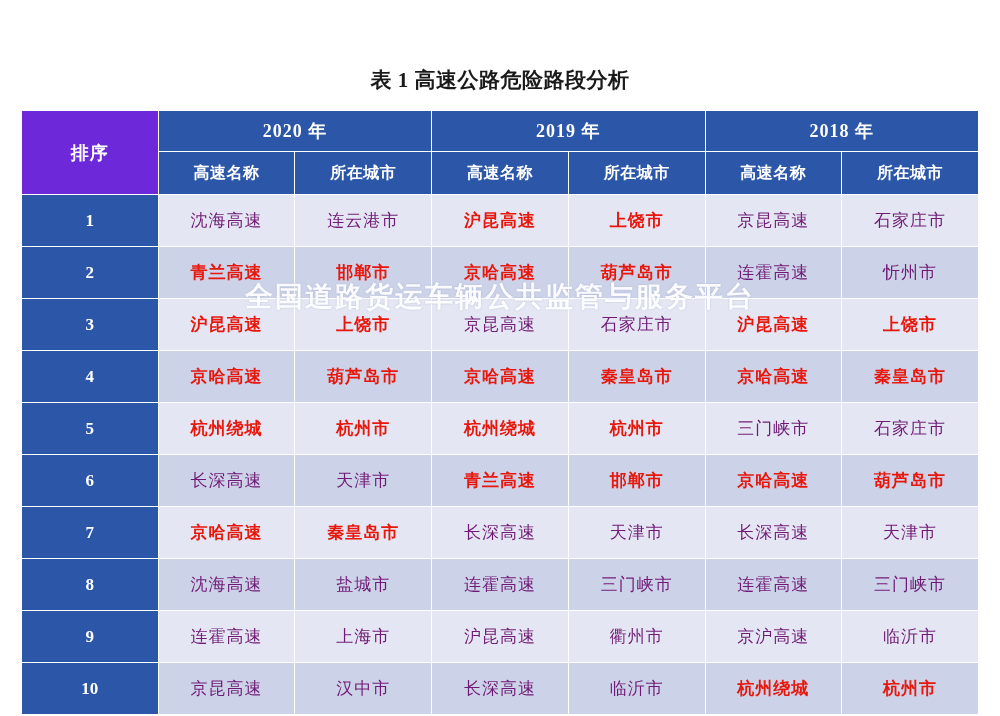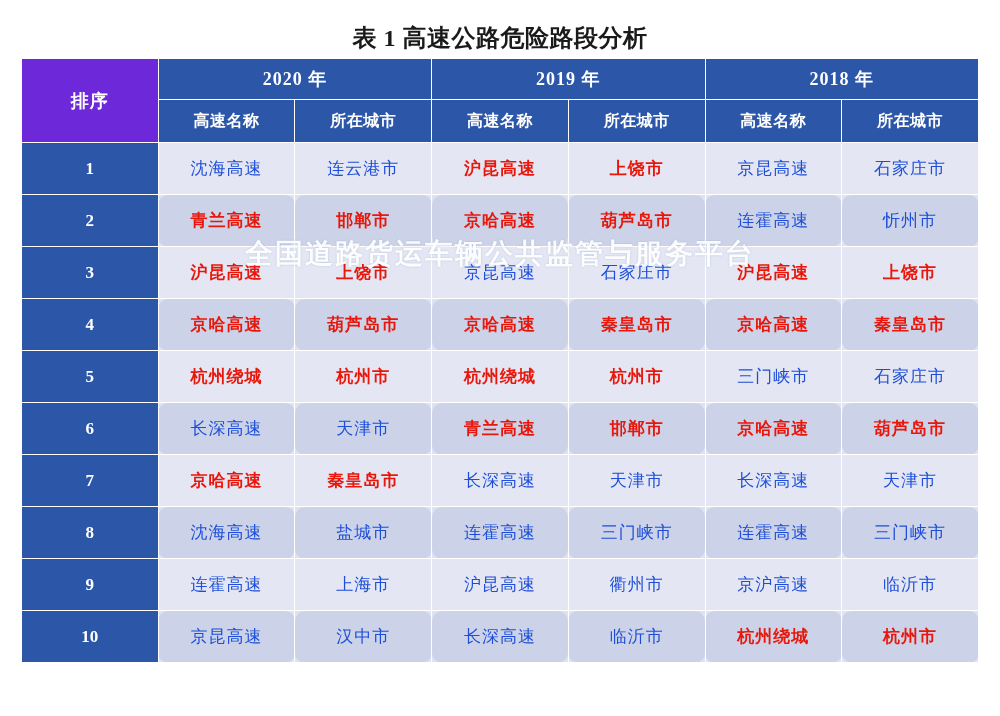--- a/index.html
+++ b/index.html
@@ -16,26 +16,27 @@
   }
   .page {
     position: relative;
     width: 1000px;
     height: 716px;
     box-sizing: border-box;
   }
   .title {
     text-align: center;
     font-family: "Liberation Serif", serif;
-    font-size: 24px;
+    font-size: 21px;
     font-weight: bold;
     color: #1a1a1a;
     padding-top: 22px;
-    padding-bottom: 4px;
+    padding-bottom: 16px;
     letter-spacing: 0.5px;
+    margin-top: 44px;
   }
   .table-wrap {
     position: relative;
     margin: 0 auto;
     width: 958px;
   }
   table.risk {
     border-collapse: collapse;
     width: 958px;
     table-layout: fixed;
@@ -76,32 +77,32 @@
     background: #2c57a8;
     color: #ffffff;
     font-size: 17px;
     font-weight: bold;
     width: 76px;
   }
   
   td.cell {
     font-size: 17px;
     height: 49px;
-    color: #1d4ed8;
+    color: #701a75;
     letter-spacing: 1px;
   }
   tr.rowA td.cell { background: #e4e7f3; }
-  tr.rowB td.cell { background: #ccd3e8; border-radius: 10px; }
+  tr.rowB td.cell { background: #ccd3e8; }
   td.cell.red {
     color: #e8170c;
     font-weight: bold;
   }
   .watermark {
     position: absolute;
-    top: 177px;
+    top: 168px;
     left: 0;
     width: 958px;
     text-align: center;
     font-family: "Liberation Sans", sans-serif;
     font-size: 28px;
     font-weight: bold;
     color: #ffffff;
     opacity: 0.92;
     letter-spacing: 2px;
     pointer-events: none;

